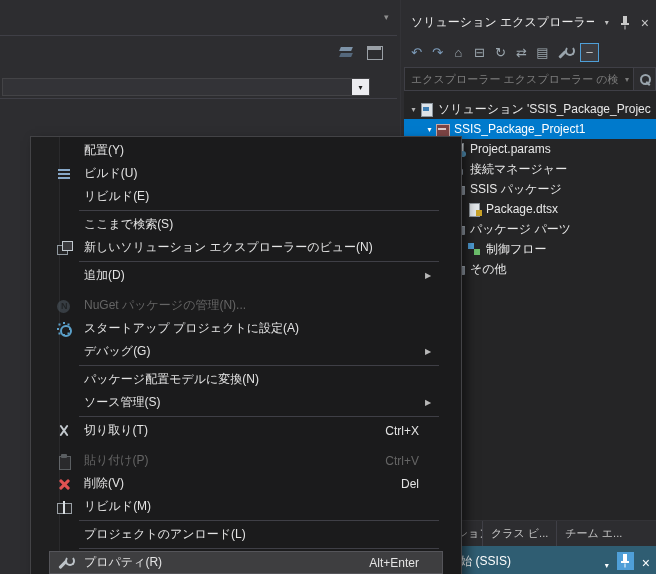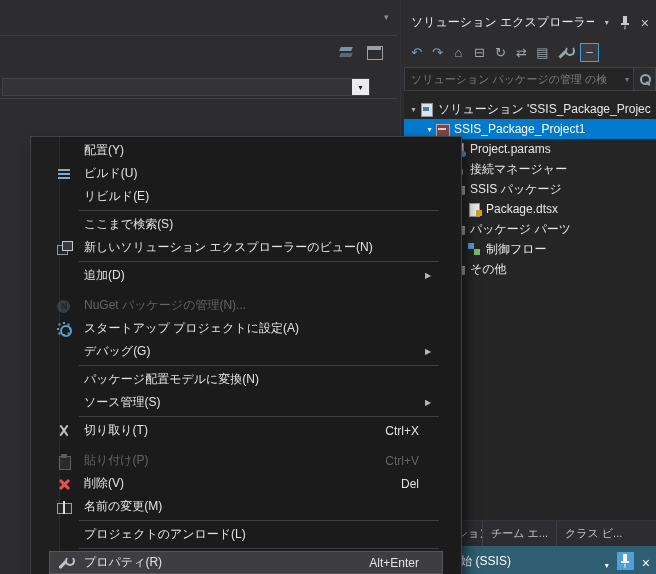--- a/index.html
+++ b/index.html
@@ -145,21 +145,21 @@
     <span class="tbi">↻</span>
     <span class="tbi">⇄</span>
     <span class="tbi">▤</span>
     <span class="tbi">
       <span class="wrench-mini"></span>
     </span>
     <span class="tbi toggle">−</span>
   </div>
 
 <div class="se-search">
-  <span class="ph">ソリューション パッケージの管理 の検</span>
+  <span class="ph">エクスプローラー エクスプローラー の検</span>
   <span class="sdd">▾</span>
   <span class="magbox">
       <span class="mag-icon"></span>
     </span>
 </div>
 
 <div class="se-tree">
     <div class="trow" style="padding-left: 4px;">
       <span class="texp">▾</span>
       <span class="ticon t-solution-icon"></span>
@@ -202,22 +202,22 @@
     </div>
     <div class="trow" style="padding-left: 36px;">
       <span class="texp collapsed">▹</span>
       <span class="ticon t-folder-icon"></span>
       <span class="tlabel">その他</span>
     </div>
   </div>
 
 <div class="se-tabs">
     <div class="se-tab">ソリューション エ...</div>
+    <div class="se-tab">クラス ビ...</div>
     <div class="se-tab">チーム エ...</div>
-    <div class="se-tab">クラス ビ...</div>
   </div>
 
 <div class="gs-header">
   <span class="t-label">作業の開始 (SSIS)</span>
   <span class="chev">▾</span>
   <span class="gs-pin">
       <span class="pin-icon"></span>
     </span>
   <span class="x-glyph">×</span>
 </div>
@@ -306,21 +306,21 @@
       <span class="msub"></span>
     </div>
     <div class="menu-item">
       <span class="mi i-delete-icon"></span>
       <span class="mlabel">削除(V)</span>
       <span class="mshort">Del</span>
       <span class="msub"></span>
     </div>
     <div class="menu-item">
       <span class="mi i-rename-icon"></span>
-      <span class="mlabel">名前の変更(M)</span>
+      <span class="mlabel">リビルド(M)</span>
       <span class="mshort"></span>
       <span class="msub"></span>
     </div>
     <div class="menu-sep"></div>
     <div class="menu-item">
       <span class="mi"></span>
       <span class="mlabel">プロジェクトのアンロード(L)</span>
       <span class="mshort"></span>
       <span class="msub"></span>
     </div>

